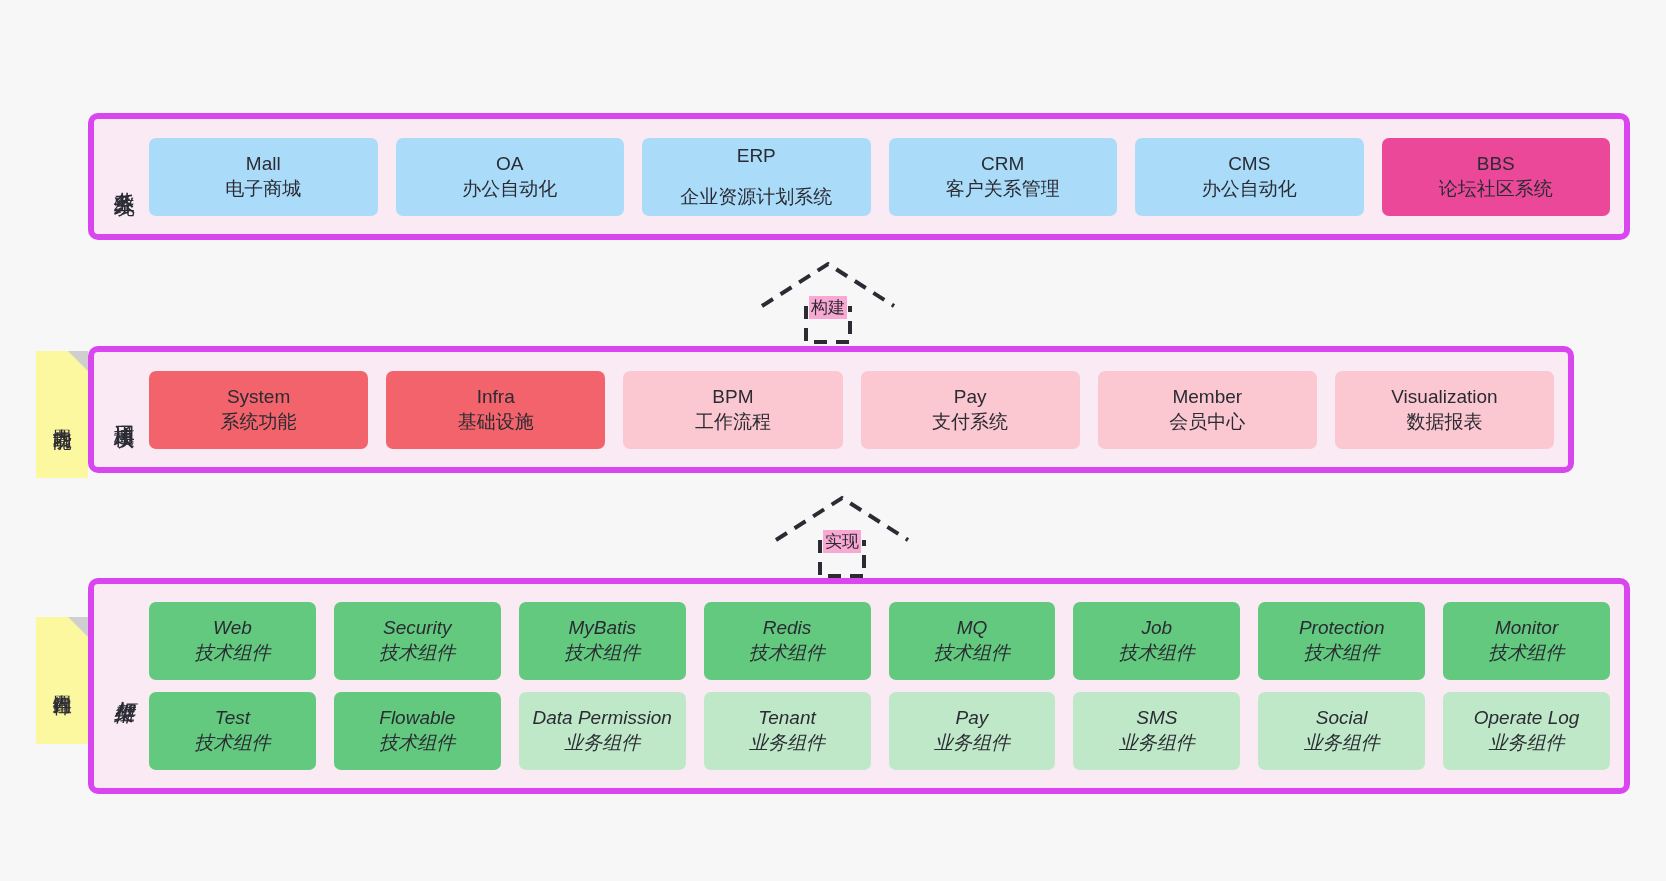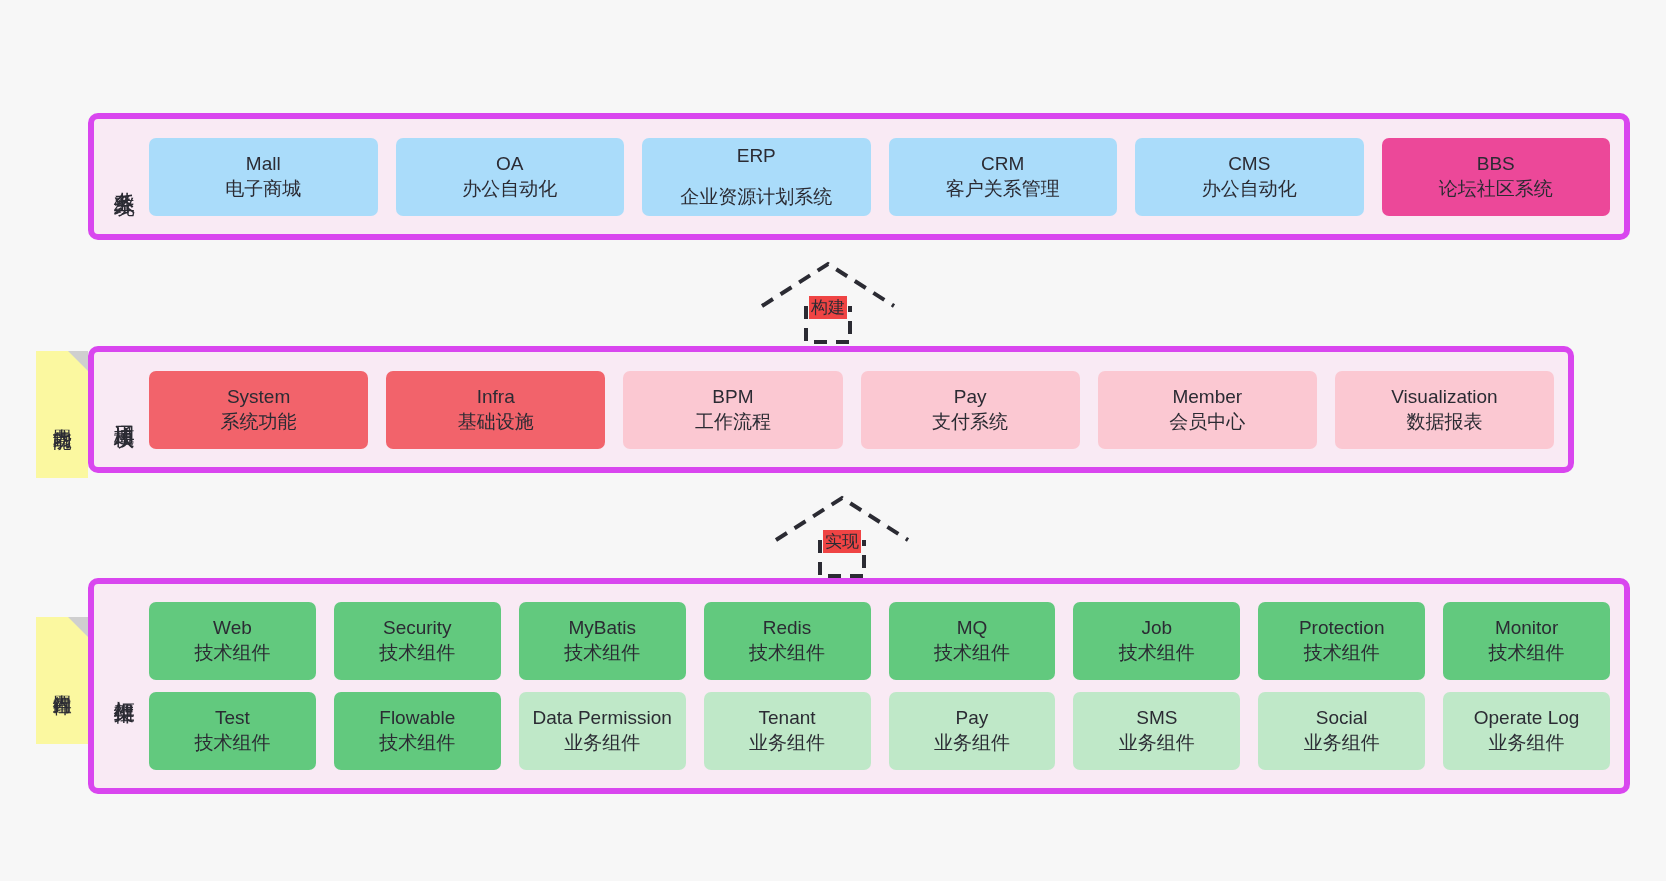--- a/index.html
+++ b/index.html
@@ -94,21 +94,21 @@
   }
   .note .txt{position:relative;z-index:2;white-space:nowrap;}
 
   
   .connector{position:absolute;}
   .connector svg{display:block;overflow:visible;}
   .connector .clabel{
     position:absolute;
     font-size:17px;
     color:#2b2b33;
-    background:#ef4444;
+    background:#f9a8d4;
     padding:0 2px;
     white-space:nowrap;
     left:50%;
     transform:translateX(-50%);
   }
 </style>
 </head>
 <body>
 
 <div class="canvas">
@@ -196,21 +196,21 @@
       <path d="M48 48 L48 84 L92 84 L92 48" fill="none" stroke="#2b2b33" stroke-width="4" stroke-dasharray="13 9" stroke-linecap="butt"></path>
     </svg>
     <span class="clabel" style="top:38px;">实现</span>
   </div>
 
   <div class="note" style="left:36px;top:617px;height:127px;">
     <span class="fold"></span>
     <span class="txt">内置组件</span>
   </div>
 
-  <div class="layer" id="layer-framework" style="left:88px;top:578px;width:1542px;height:216px;">
+  <div class="layer" id="layer-framework" style="left:88px;top:578px;width:1542px;height:216px;font-style:italic;">
     <div class="layer-title">框架组件</div>
     <div class="layer-body">
       <div class="row" id="framework-row-1">
           <div class="cell" style="background: rgb(98, 201, 126); min-height: 78px;">
             <span class="en">Web</span>
             <span class="cn">技术组件</span>
           </div>
           <div class="cell" style="background: rgb(98, 201, 126); min-height: 78px;">
             <span class="en">Security</span>
             <span class="cn">技术组件</span>

